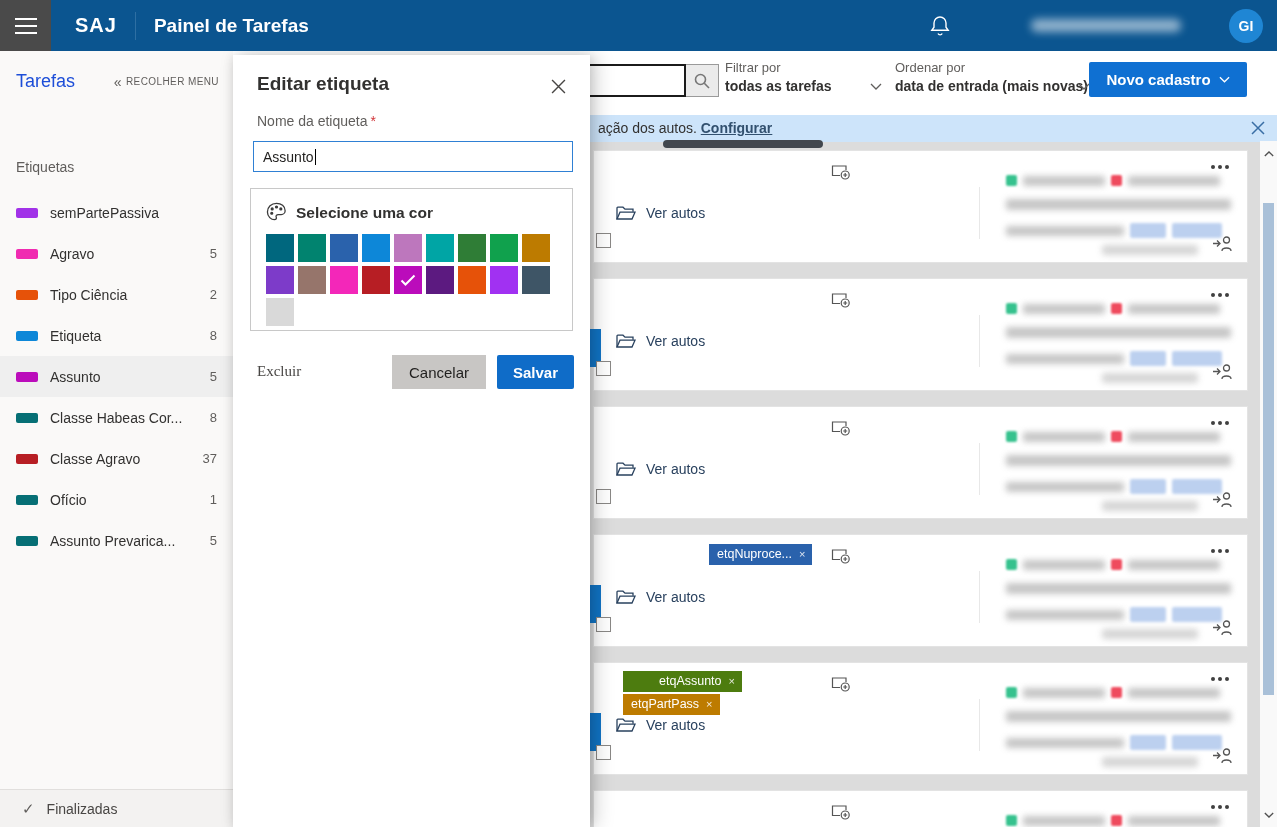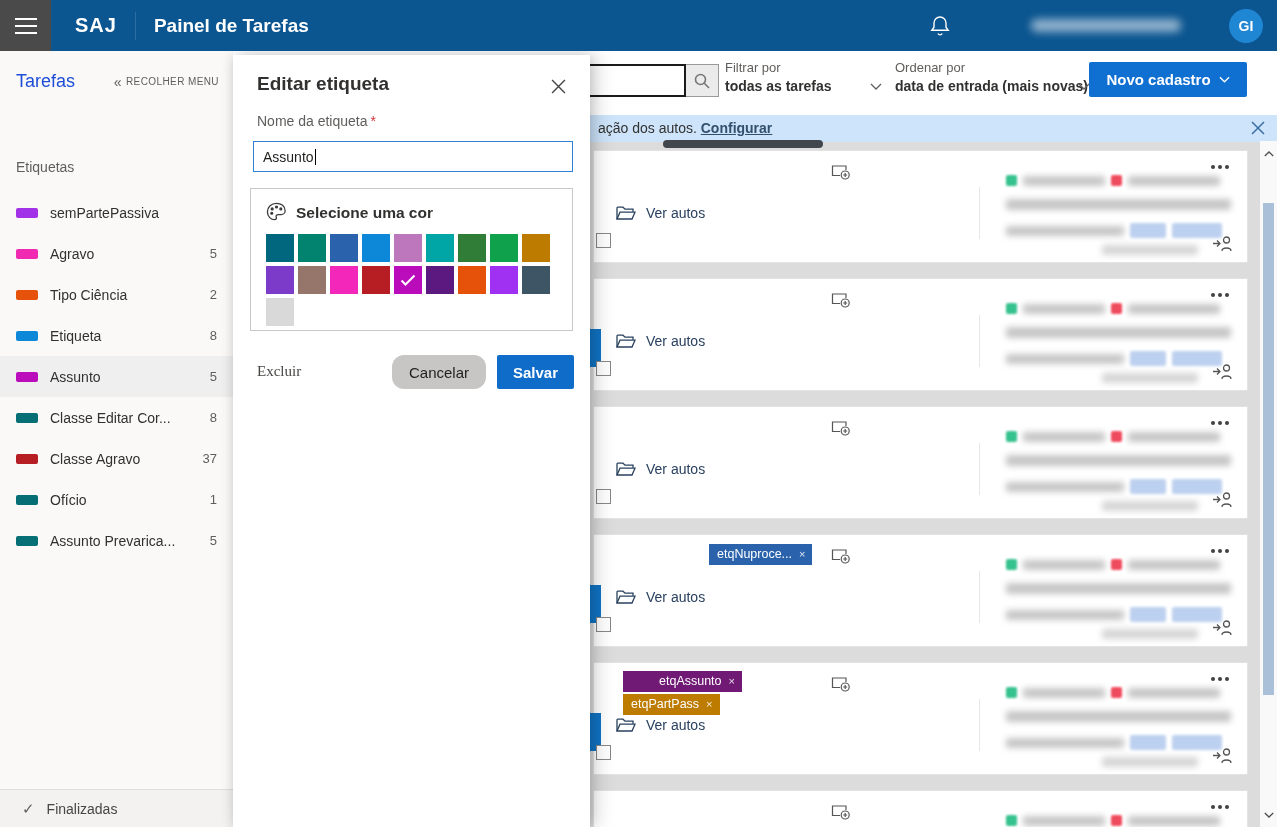--- a/index.html
+++ b/index.html
@@ -101,21 +101,21 @@
   .req { color:#d13438; margin-left:3px; }
   .name-input { position:absolute; left:20px; top:86px; width:320px; height:31px; border:1.5px solid #2f80d4; font-size:14px; color:#201f1e; padding:0 9px; display:flex; align-items:center; background:#fff; }
   .caret { display:inline-block; width:1px; height:16px; background:#000; margin-left:1px; }
   .color-box { position:absolute; left:17px; top:133px; width:323px; height:143px; border:1px solid #c8c8c8; }
   .color-box-head { display:flex; align-items:center; gap:9px; margin:13px 0 10px 15px; }
   .color-box-title { font-weight:bold; font-size:15.5px; color:#323130; }
   .swatch-grid { display:grid; grid-template-columns:repeat(9, 28px); gap:4px; margin-left:15px; }
   .swatch { width:28px; height:28px; cursor:pointer; display:flex; align-items:center; justify-content:center; }
   .modal-footer { position:absolute; left:0; top:300px; width:357px; height:36px; }
   .excluir { position:absolute; left:24px; top:8px; font-size:15px; color:#484644; cursor:pointer; background:none; border:none; font-family:Liberation Serif, serif; }
-  .btn-cancel { position:absolute; left:159px; top:0; width:94px; height:34px; background:#c8c6c4; border:none; border-radius:12px; font-size:15px; color:#201f1e; font-family:"Liberation Sans",sans-serif; cursor:pointer; }
+  .btn-cancel { position:absolute; left:159px; top:0; width:94px; height:34px; background:#c8c6c4; border:none; border-radius:0; font-size:15px; color:#201f1e; font-family:"Liberation Sans",sans-serif; cursor:pointer; }
   .btn-save { position:absolute; left:264px; top:0; width:77px; height:34px; background:#0f6cc8; border:none; border-radius:2px; font-size:15px; font-weight:bold; color:#fff; font-family:"Liberation Sans",sans-serif; cursor:pointer; }
 </style>
 </head>
 <body>
 
 <div id="app">
 
   <div class="header">
     <div class="menu-btn">
         <i></i>
@@ -166,21 +166,21 @@
           <span class="label-name">Etiqueta</span>
           <span class="label-count">8</span>
         </div>
         <div class="label-row hl">
           <span class="label-swatch" style="background: rgb(187, 12, 187);"></span>
           <span class="label-name">Assunto</span>
           <span class="label-count">5</span>
         </div>
         <div class="label-row">
           <span class="label-swatch" style="background: rgb(6, 111, 117);"></span>
-          <span class="label-name">Classe Editar Cor...</span>
+          <span class="label-name">Classe Habeas Cor...</span>
           <span class="label-count">8</span>
         </div>
         <div class="label-row">
           <span class="label-swatch" style="background: rgb(183, 30, 36);"></span>
           <span class="label-name">Classe Agravo</span>
           <span class="label-count">37</span>
         </div>
         <div class="label-row">
           <span class="label-swatch" style="background: rgb(6, 111, 117);"></span>
           <span class="label-name">Ofício</span>
@@ -452,21 +452,21 @@
         <path d="M1 8.5 h6.5 M5 5.5 l3 3 -3 3"></path>
         <circle cx="14.5" cy="5" r="3"></circle>
         <path d="M10 16 c0 -4 9 -4 9 0"></path>
       </svg>
     </span>
   </div>
         <div class="card edge" style="top: 611px;">
     <span class="blue-edge"></span>
     <span class="checkbox"></span>
     <div class="tags stack">
-            <span class="tag" style="background: #701a75; padding-left: 36px;">
+            <span class="tag" style="background: #4d7c0f; padding-left: 36px;">
               <span>etqAssunto</span>
               <span class="tx">×</span>
             </span>
             <span class="tag" style="background: rgb(189, 123, 0);">
               <span>etqPartPass</span>
               <span class="tx">×</span>
             </span>
           </div>
     <span class="tag-add">
       <svg width="20" height="17" viewBox="0 0 20 17" fill="none" stroke="#555" stroke-width="1.2">

